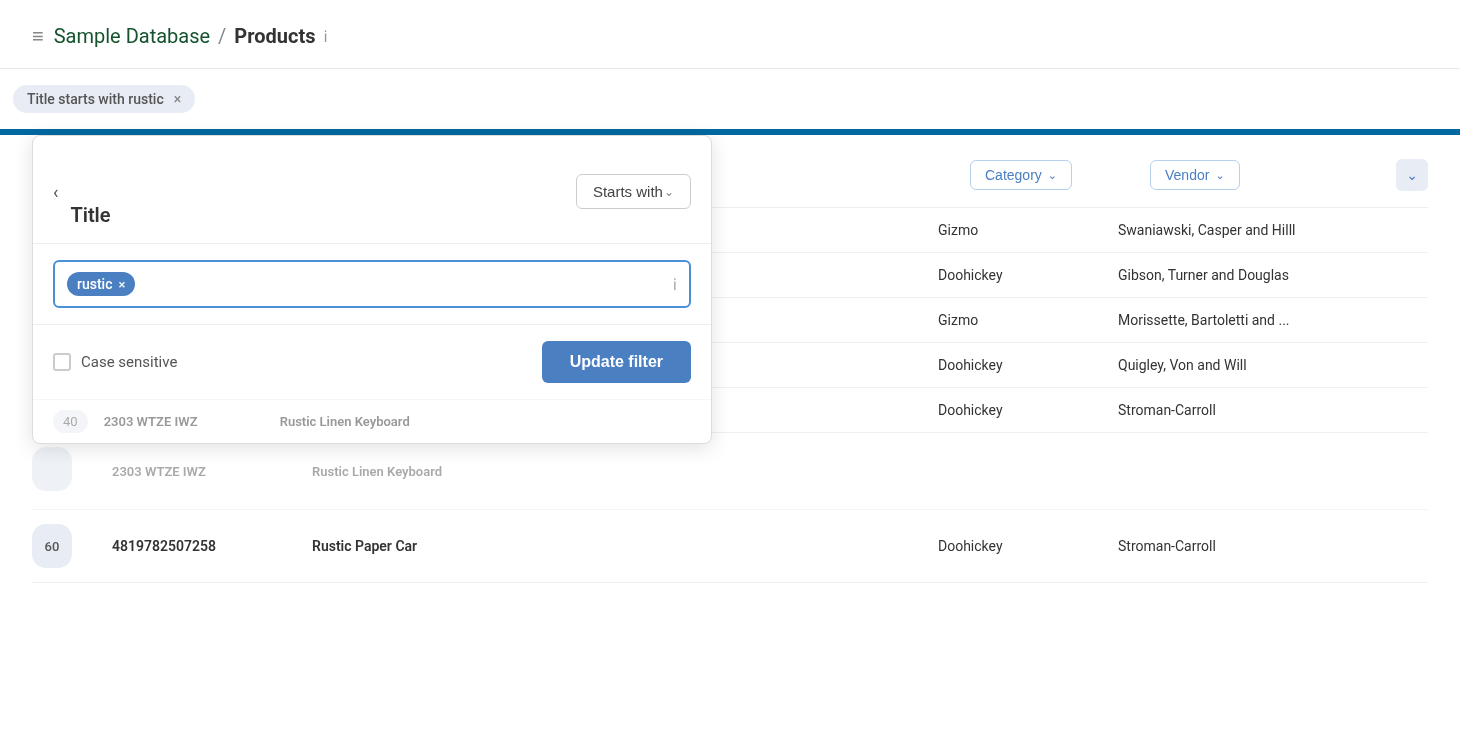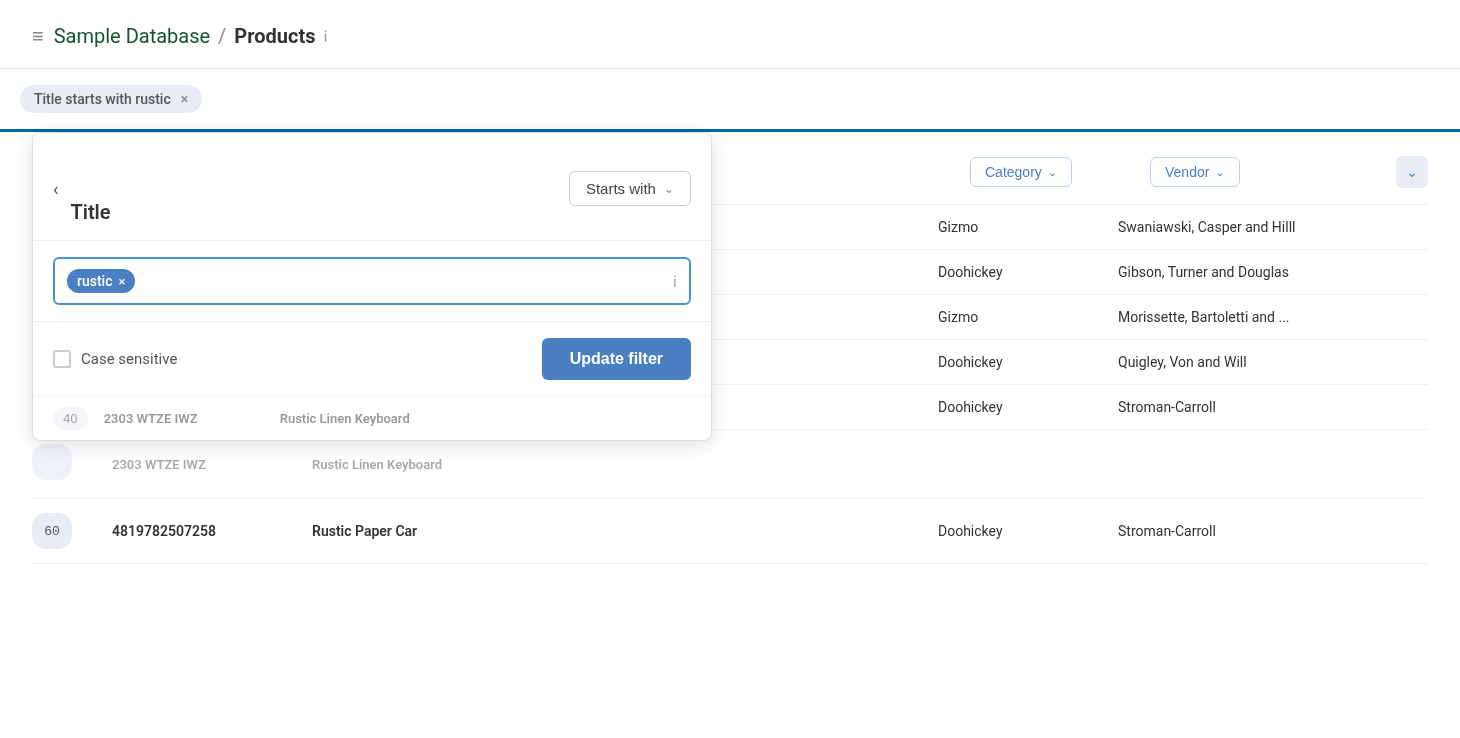--- a/index.html
+++ b/index.html
@@ -47,23 +47,23 @@
 
     .header-info-icon {
       color: #999;
       font-size: 16px;
       cursor: pointer;
     }
 
     .toolbar {
       display: flex;
       align-items: center;
-      padding: 16px 20px;
+      padding: 16px 13px;
       gap: 10px;
-      border-bottom: 3px solid #0369a1;
+      border-bottom: 6px solid #0369a1;
     }
 
     .filter-badge {
       display: flex;
       align-items: center;
       gap: 6px;
       background: #e8edf5;
       border-radius: 20px;
       padding: 6px 14px;
       font-size: 14px;
@@ -120,21 +120,21 @@
     .filter-panel-title {
       font-size: 20px;
       font-weight: 600;
       color: #333;
       margin-top: 47px;
     }
 
     .filter-condition-btn {
       display: flex;
       align-items: center;
-      gap: 8px;
+      gap: 1px;
       border: 1px solid #ccc;
       border-radius: 6px;
       padding: 8px 16px;
       font-size: 15px;
       color: #444;
       background: #fff;
       cursor: pointer;
     }
 
     .filter-condition-btn .chevron {
@@ -303,27 +303,26 @@
     .row-id-badge {
       width: 80px;
       min-width: 80px;
     }
 
     .id-badge {
       display: inline-flex;
       align-items: center;
       justify-content: center;
       width: 40px;
-      height: 36px;
+      height: 44px;
       background: #e8edf5;
       border-radius: 14px;
       font-size: 13px;
       color: #555;
       font-weight: 500;
-      font-family: Liberation Mono, monospace;
     }
 
     .row-barcode {
       width: 200px;
       min-width: 200px;
       font-size: 14px;
       font-weight: 600;
       color: #333;
     }
 

